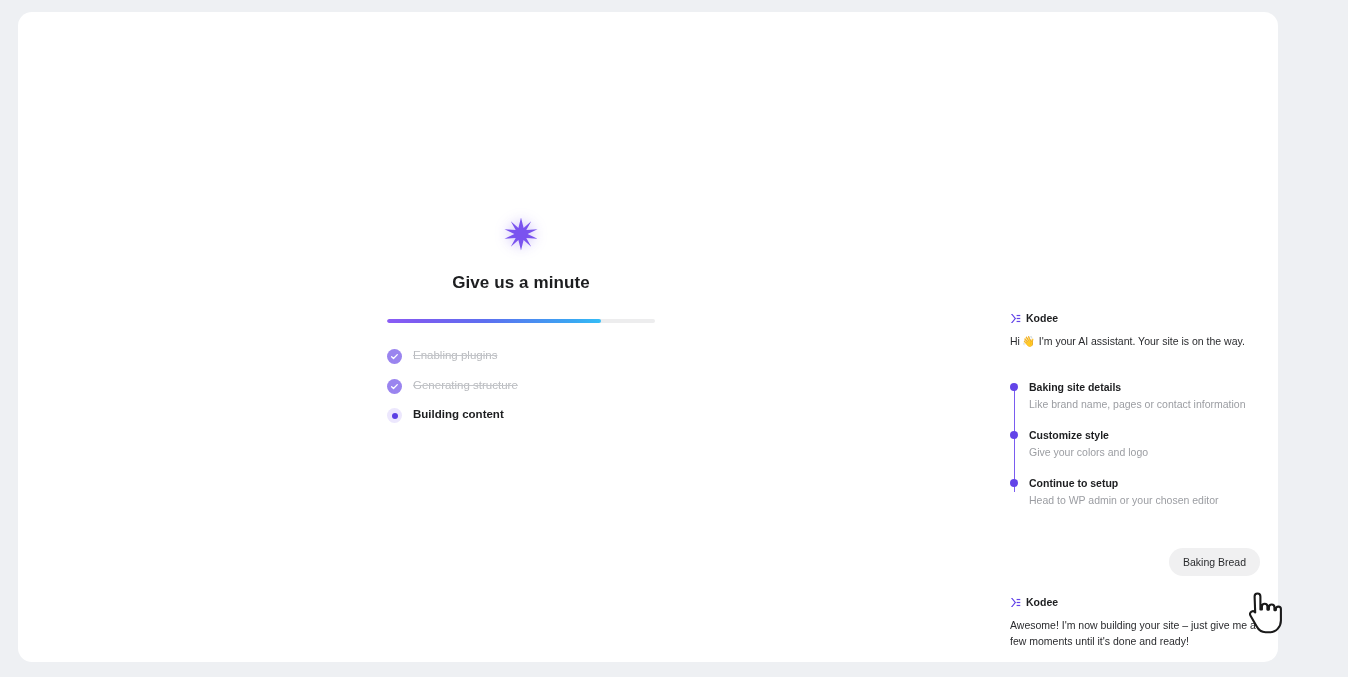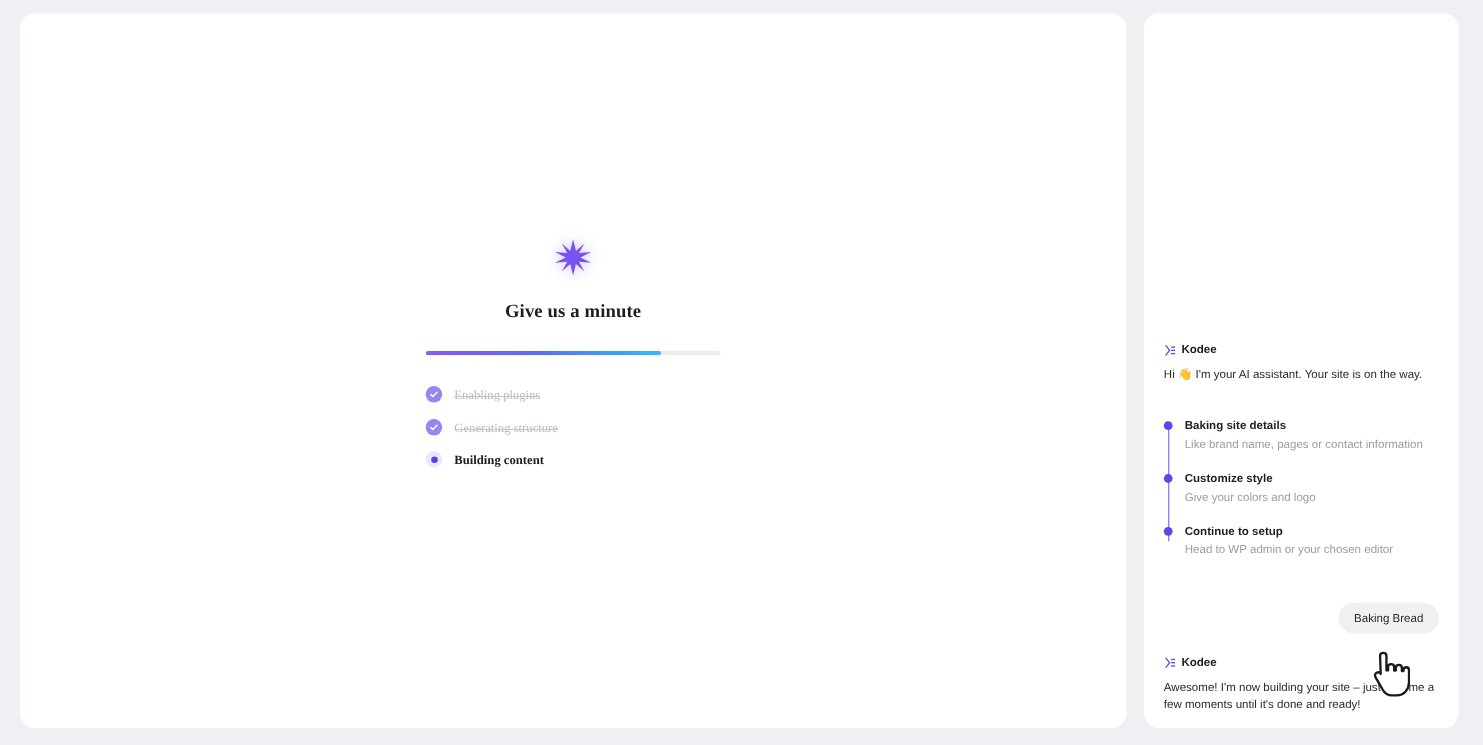--- a/index.html
+++ b/index.html
@@ -25,39 +25,38 @@
     left: 18px;
     top: 12px;
     width: 1006px;
     height: 650px;
     background: #ffffff;
     border-radius: 14px;
   }
 
   .chat-panel {
     position: absolute;
-    left: 1040px;
+    left: 992px;
     top: 12px;
     width: 286px;
     height: 650px;
     background: #ffffff;
     border-radius: 14px;
     overflow: hidden;
   }
 
   
   .builder-center {
     position: absolute;
     left: 0;
     top: 196px;
     width: 1006px;
     display: flex;
     flex-direction: column;
     align-items: center;
-    font-family: Liberation Serif, serif;
   }
 
   .sparkle-wrap {
     width: 56px;
     height: 52px;
     display: flex;
     align-items: center;
     justify-content: center;
     position: relative;
   }
@@ -88,21 +87,21 @@
   .step-list {
     margin-top: 26px;
     width: 268px;
     display: flex;
     flex-direction: column;
     gap: 12.5px;
   }
 
   .step-row {
     display: flex;
-    align-items: flex-end;
+    align-items: flex-start;
     gap: 11px;
     height: 17px;
   }
 
   .step-check {
     width: 15px;
     height: 15px;
     border-radius: 50%;
     background: #9a84ef;
     display: flex;

